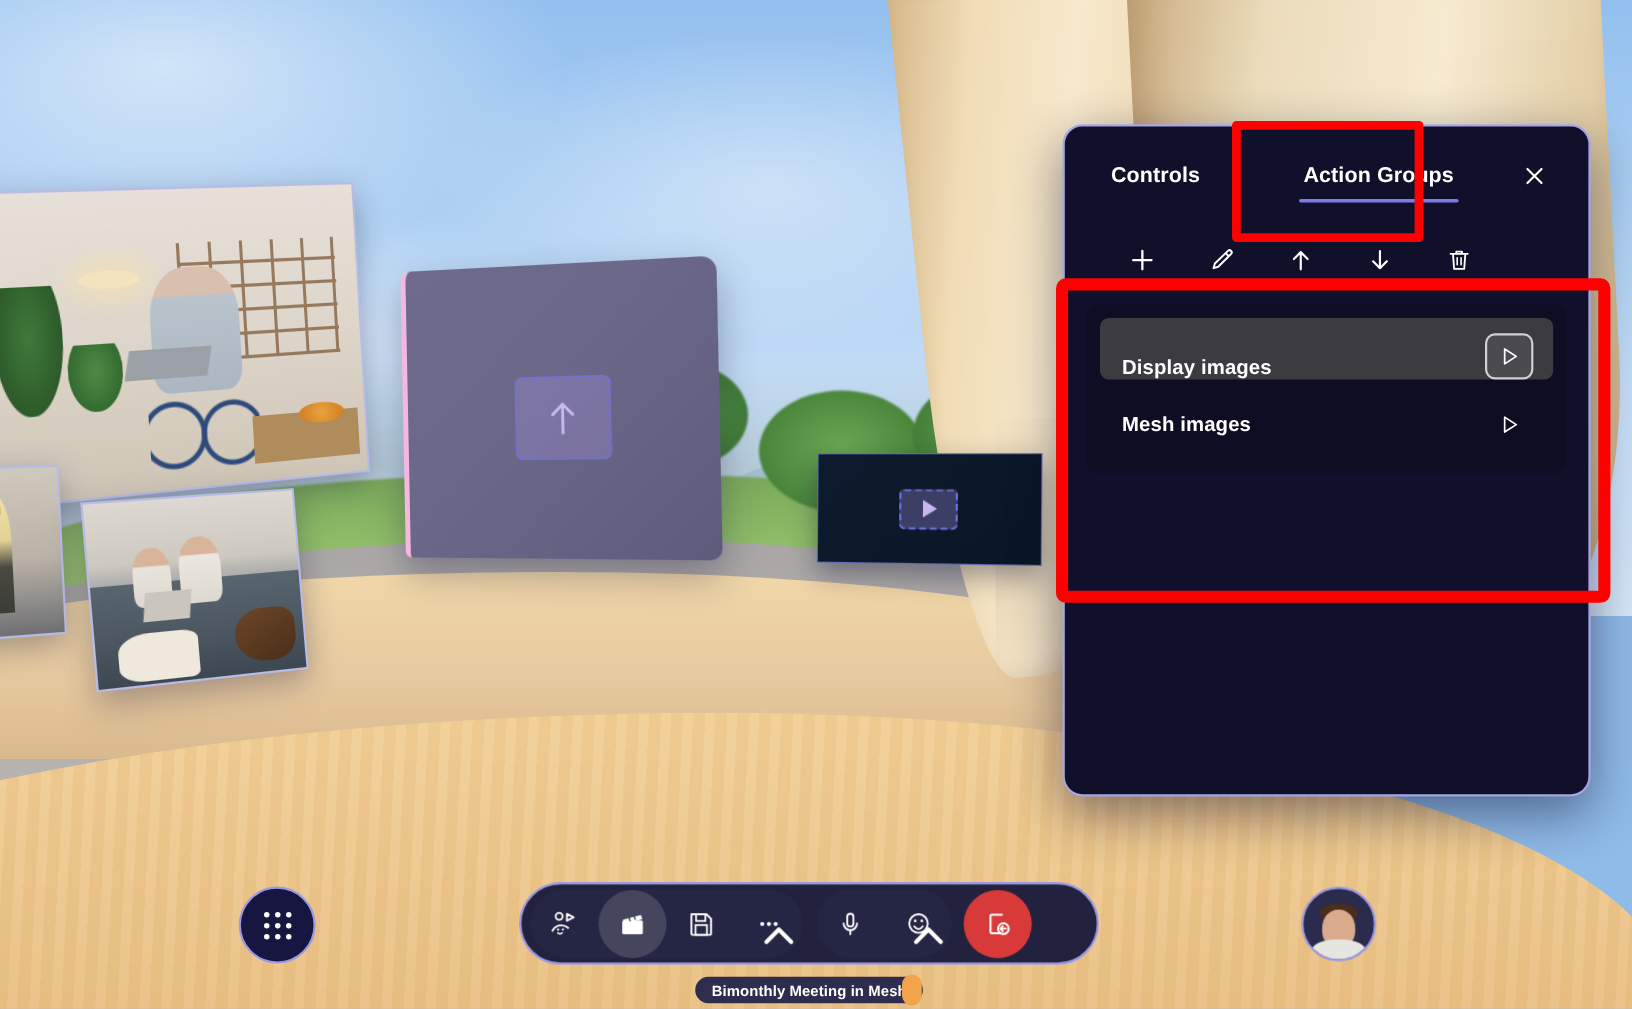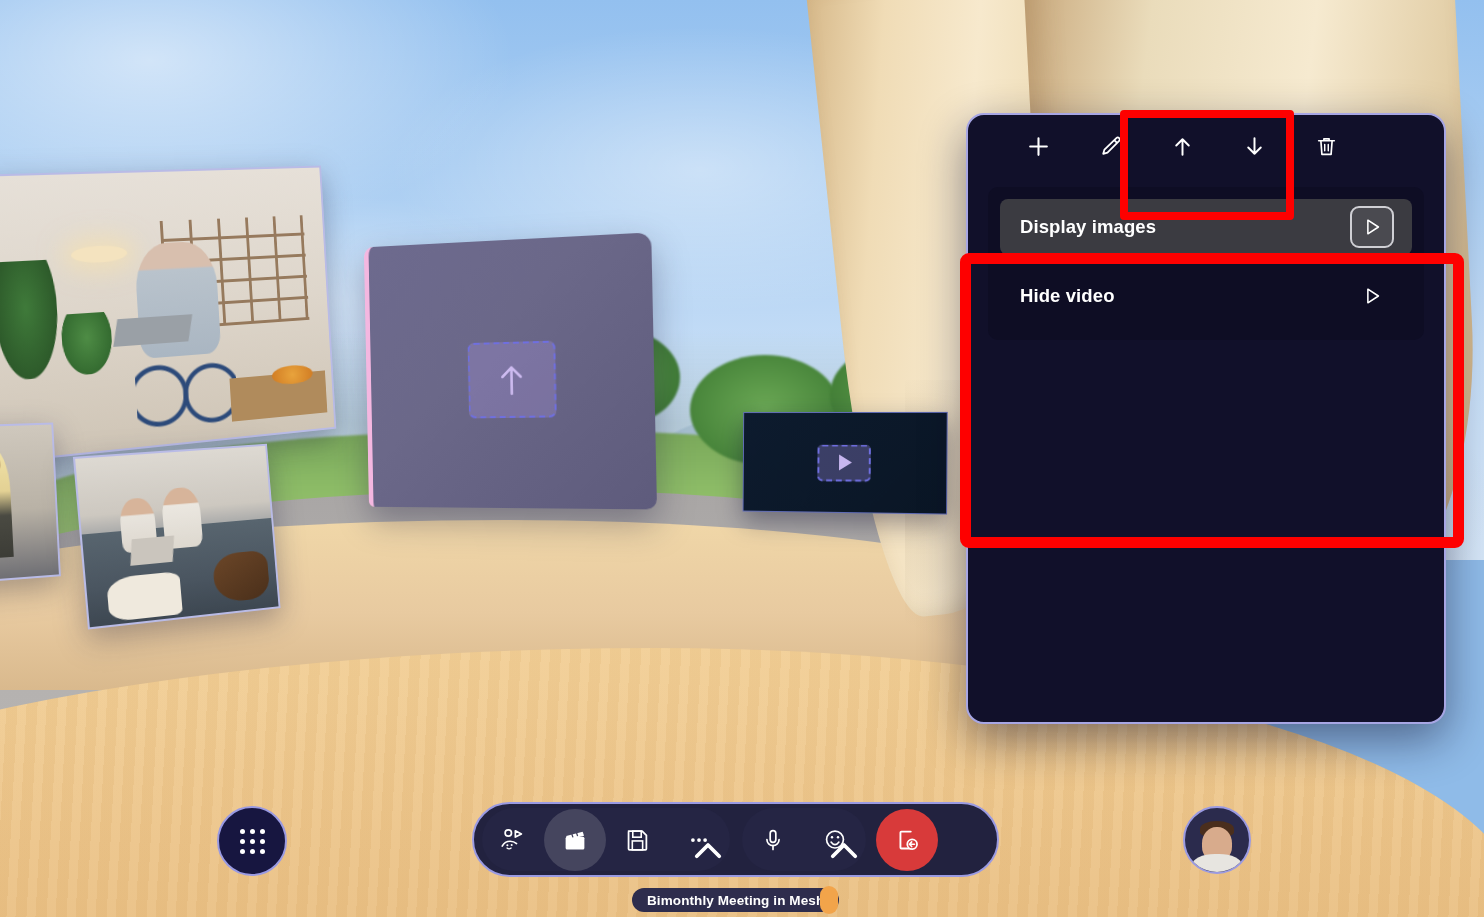--- a/index.html
+++ b/index.html
@@ -184,21 +184,21 @@
 
   .ag-list{
     margin:10px 20px 0 20px;background:#0e0d24;border-radius:10px;
     padding:12px 0 16px 0;
   }
   .ag-row{
     display:flex;align-items:center;justify-content:space-between;
     height:56px;margin:0 12px;padding:0 18px 0 20px;border-radius:8px;
     cursor:pointer;
   }
-  .ag-row.selected{background:#3b3b41;}
+  .ag-row.selected{background:#3b3b41;align-items:flex-end;}
   .ag-row + .ag-row{margin-top:13px;}
   .ag-label{
     color:#ffffff;font-size:18.5px;font-weight:700;letter-spacing:.1px;
   }
   .playbtn{
     width:44px;height:42px;border-radius:9px;border:2px solid transparent;
     background:none;cursor:pointer;display:flex;align-items:center;justify-content:center;
     flex:0 0 auto;
   }
   .playbtn.focused{border-color:#cfcfd4;background:#4a4a50;}
@@ -322,20 +322,29 @@
 
   <div class="videoscreen">
     <div class="vzone">
       <span class="tri"></span>
     </div>
   </div>
 </div>
 
 <div class="ag-panel">
 
+  <div class="ag-tabs">
+    <button class="tab controls">Controls</button>
+    <button class="tab active">Action Groups</button>
+    <button class="closebtn" aria-label="Close">
+      <svg viewBox="0 0 24 24">
+        <path d="M5 5l14 14M19 5L5 19" stroke="#ffffff" stroke-width="2.1" stroke-linecap="round"></path>
+      </svg>
+    </button>
+  </div>
 
   <div class="ag-toolbar">
     <button class="tbtn" aria-label="Add">
       <svg viewBox="0 0 24 24">
         <path d="M12 4v16M4 12h16" stroke="#ffffff" stroke-width="2" stroke-linecap="round"></path>
       </svg>
     </button>
     <button class="tbtn" aria-label="Edit">
       <svg viewBox="0 0 24 24" fill="none">
         <path d="M17.6 3.9a1.9 1.9 0 0 1 2.7 2.7L9.1 17.8 5 19l1.2-4.1L17.6 3.9z" stroke="#ffffff" stroke-width="1.7" stroke-linejoin="round"></path>
@@ -365,21 +374,21 @@
     <div class="ag-row selected">
       <span class="ag-label">Display images</span>
       <button class="playbtn focused">
         <svg viewBox="0 0 24 24" fill="none">
           <path d="M7.5 4.6v14.8L19 12 7.5 4.6z" stroke="#ffffff" stroke-width="1.7" stroke-linejoin="round"></path>
         </svg>
       </button>
     </div>
 
     <div class="ag-row">
-      <span class="ag-label">Hide video</span>
+      <span class="ag-label">Mesh images</span>
       <button class="playbtn">
         <svg viewBox="0 0 24 24" fill="none">
           <path d="M7.5 4.6v14.8L19 12 7.5 4.6z" stroke="#ffffff" stroke-width="1.7" stroke-linejoin="round"></path>
         </svg>
       </button>
     </div>
 
 
   </div>
 </div>

